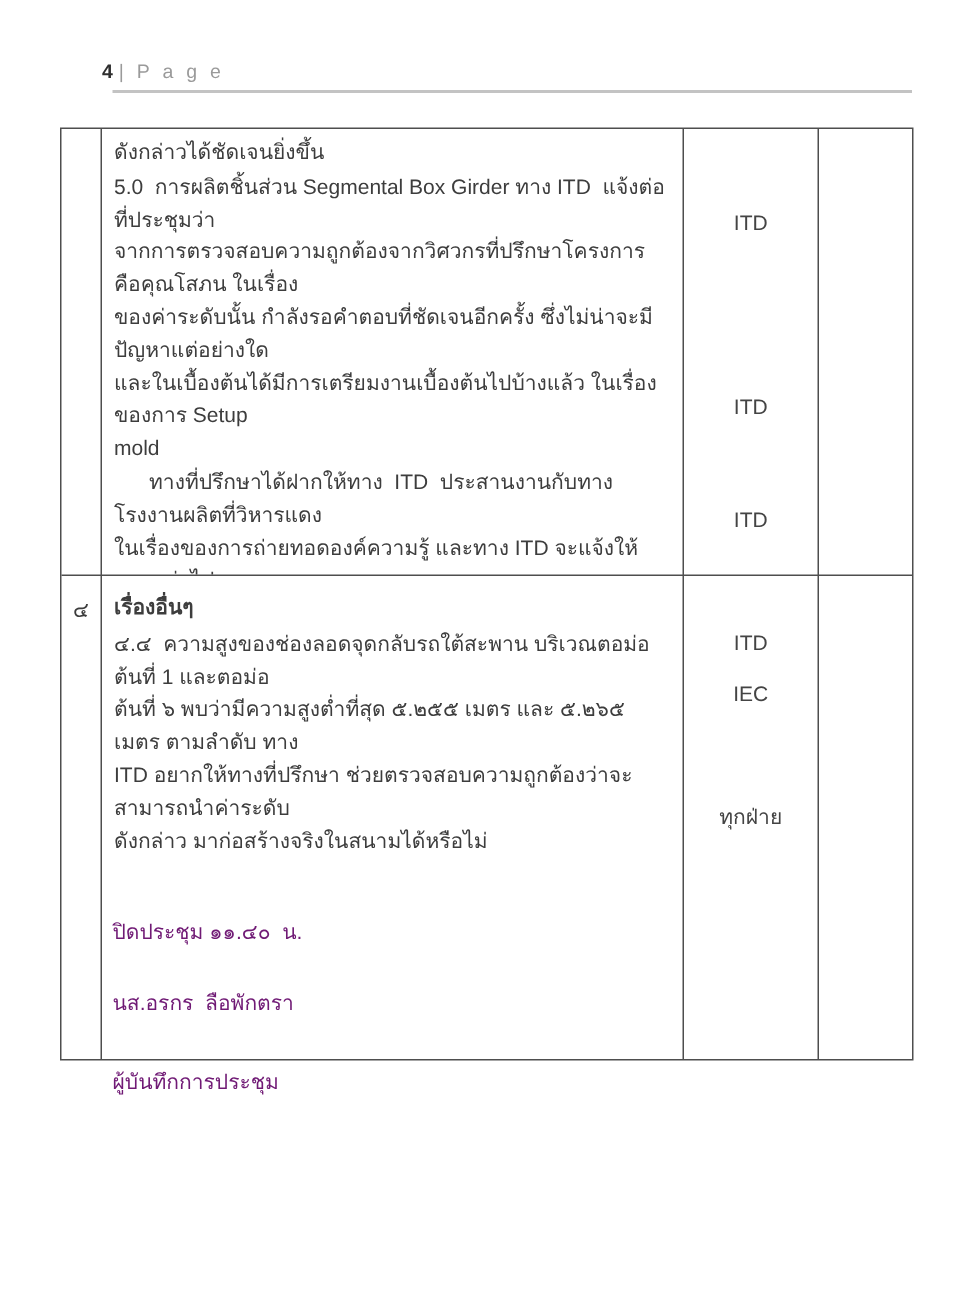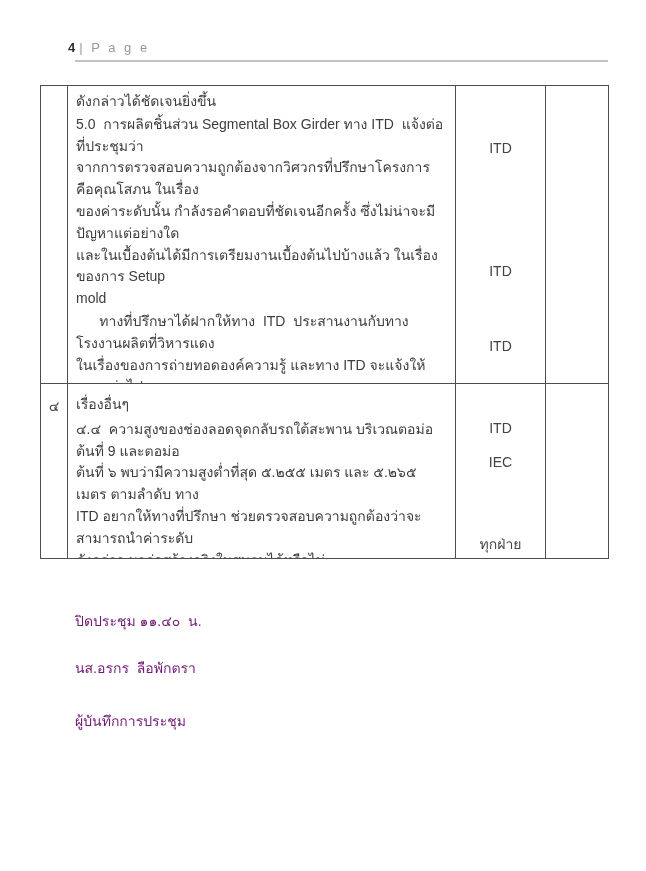--- a/index.html
+++ b/index.html
@@ -13,21 +13,21 @@
   .page { position: relative; width: 646px; height: 871px; background: #fff; overflow: hidden; }
 
   
   .header { position: absolute; left: 68px; top: 40px; font-size: 13px; }
   .page-num { font-weight: bold; color: #2f2f2f; }
   .page-word { color: #9a9a9a; letter-spacing: 2.5px; margin-left: 4px; }
   .header-rule { position: absolute; left: 75px; top: 60px; width: 533px; height: 2px; background: #c3c3c3; }
 
   
   .doc-table {
-    position: absolute; left: 40px; top: 85px; width: 569px; height: 474px;
+    position: absolute; left: 40px; top: 85px; width: 569px; height: 622px;
     display: grid;
     grid-template-columns: 27px 388px 90px 1fr;
     grid-template-rows: 298px 1fr;
     border: 1.5px solid #4e4e4e;
     background: #fff;
   }
   .cell {
     border-right: 1.5px solid #4e4e4e;
     border-bottom: 1.5px solid #4e4e4e;
     position: relative;
@@ -38,21 +38,21 @@
   .cell.last-col { border-right: none; }
   .cell.last-row { border-bottom: none; }
 
   .no-cell { text-align: center; padding-top: 12px; font-size: 14px; }
 
   .content-cell { padding: 5px 6px 4px 8px; }
   .para { white-space: pre-wrap; }
   .row1-p2 { margin-top: 1px; }
   .row1-p3 { margin-top: 1px; }
 
-  .row2-title { font-weight: normal; margin-top: 5px; }
+  .row2-title { font-weight: bold; margin-top: 5px; }
   .row2-p1 { margin-top: 3px; }
 
   .resp-cell span {
     position: absolute; left: 0; right: 0;
     text-align: center; font-size: 14px; color: #444;
   }
   .r1-a { top: 52px; }
   .r1-b { top: 175px; }
   .r1-c { top: 250px; }
   .r2-a { top: 34px; }
@@ -92,21 +92,21 @@
     <div class="cell resp-cell">
       <span class="r1-a">ITD</span>
       <span class="r1-b">ITD</span>
       <span class="r1-c">ITD</span>
     </div>
     <div class="cell last-col"></div>
 
     <div class="cell no-cell last-row">๔</div>
     <div class="cell content-cell last-row">
       <div class="row2-title">เรื่องอื่นๆ</div>
-      <div class="para row2-p1">๔.๔  ความสูงของช่องลอดจุดกลับรถใต้สะพาน บริเวณตอม่อต้นที่ 9 และตอม่อ
+      <div class="para row2-p1">๔.๔  ความสูงของช่องลอดจุดกลับรถใต้สะพาน บริเวณตอม่อต้นที่ 1 และตอม่อ
 ต้นที่ ๖ พบว่ามีความสูงต่ำที่สุด ๕.๒๕๕ เมตร และ ๕.๒๖๕ เมตร ตามลำดับ ทาง
 ITD อยากให้ทางที่ปรึกษา ช่วยตรวจสอบความถูกต้องว่าจะสามารถนำค่าระดับ
 ดังกล่าว มาก่อสร้างจริงในสนามได้หรือไม่</div>
 
     </div>
     <div class="cell resp-cell last-row">
       <span class="r2-a">ITD</span>
       <span class="r2-b">IEC</span>
       <span class="r2-c">ทุกฝ่าย</span>
     </div>

